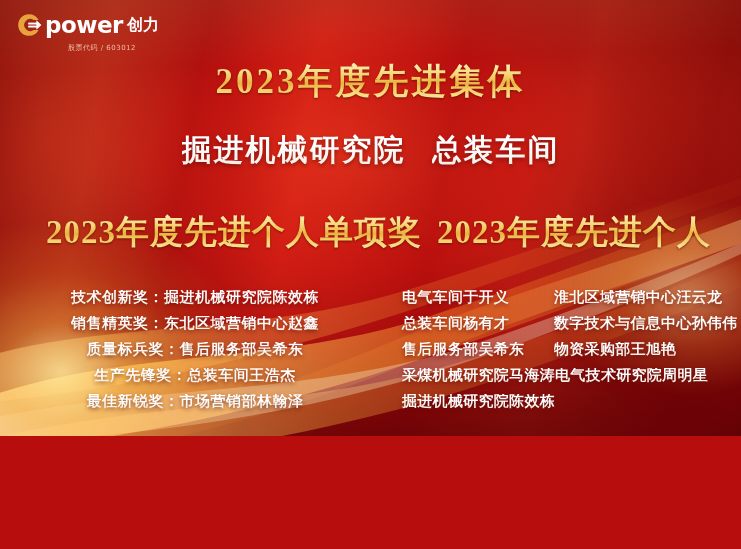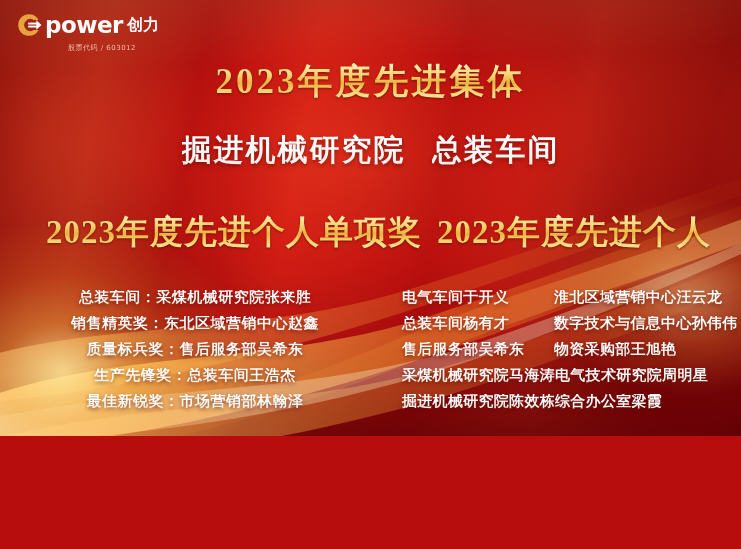--- a/index.html
+++ b/index.html
@@ -152,21 +152,21 @@
 
   <div class="heads">
     <div class="head head-l gold">2023年度先进个人单项奖</div>
     <div class="head head-r gold">2023年度先进个人</div>
   </div>
 
   <div class="lists">
 
     <div class="col-left">
       <div class="row row-l">
-          <span class="item white">总装车间：采煤机械研究院张来胜</span>
+          <span class="item white">技术创新奖：掘进机械研究院陈效栋</span>
         </div>
       <div class="row row-l">
           <span class="item white">销售精英奖：东北区域营销中心赵鑫</span>
         </div>
       <div class="row row-l">
           <span class="item white">质量标兵奖：售后服务部吴希东</span>
         </div>
       <div class="row row-l">
           <span class="item white">生产先锋奖：总装车间王浩杰</span>
         </div>
@@ -187,19 +187,18 @@
       <div class="row row-r">
         <span class="cell cell-a white">售后服务部吴希东</span>
         <span class="cell cell-b white">物资采购部王旭艳</span>
       </div>
       <div class="row row-r">
         <span class="cell cell-a white">采煤机械研究院马海涛</span>
         <span class="cell cell-b white">电气技术研究院周明星</span>
       </div>
       <div class="row row-r">
         <span class="cell cell-a white">掘进机械研究院陈效栋</span>
-        <span class="cell cell-b white">综合办公室梁霞</span>
       </div>
     </div>
 
   </div>
 
 </div>
 
 </body></html>

